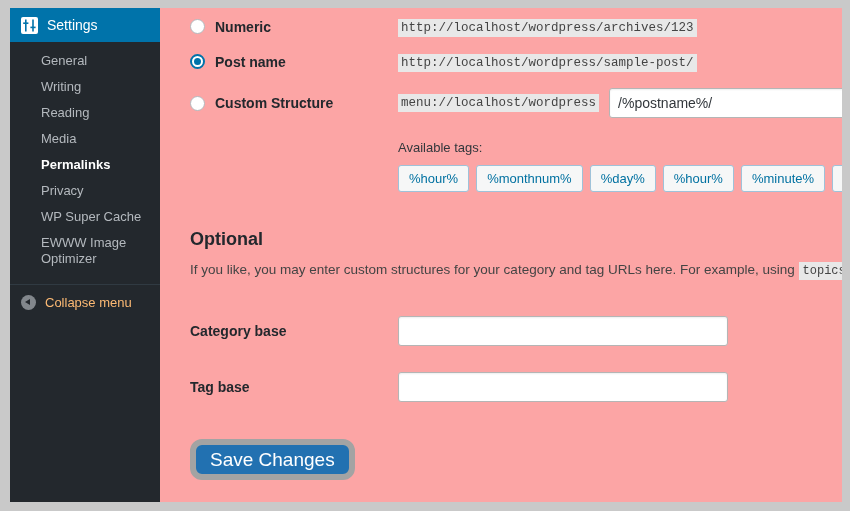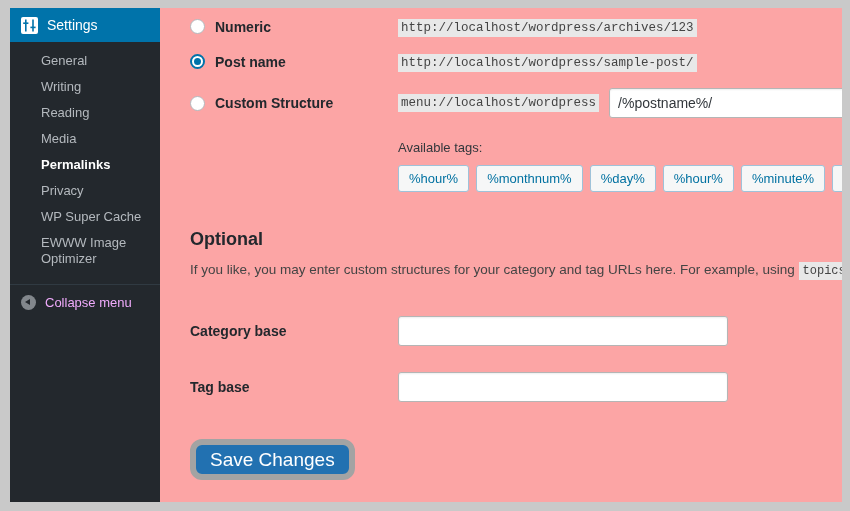--- a/index.html
+++ b/index.html
@@ -78,21 +78,21 @@
     font-weight: bold;
   }
 
   #collapse-menu {
     margin-top: 4px;
     border-top: 1px solid #303a42;
     padding: 10px 0 10px 11px;
     display: flex;
     align-items: center;
     font-size: 13px;
-    color: #f0abfc;
+    color: #fdba74;
     cursor: pointer;
   }
   .collapse-circle {
     width: 15px; height: 15px;
     border-radius: 50%;
     background: #82878c;
     margin-right: 9px;
     position: relative;
     flex: 0 0 auto;
   }

